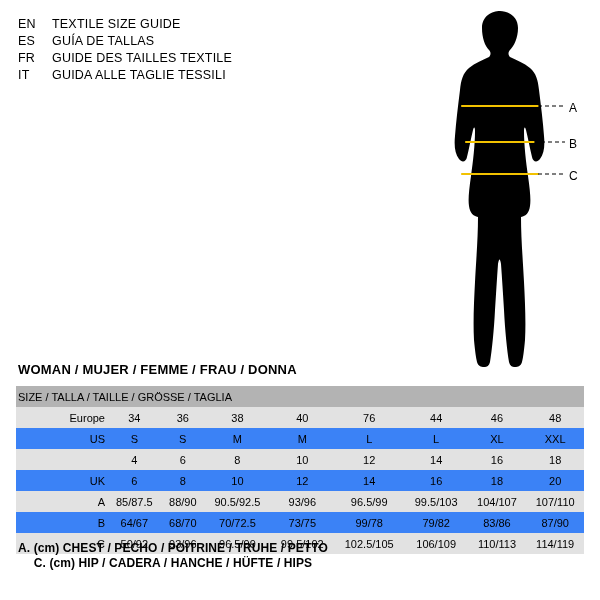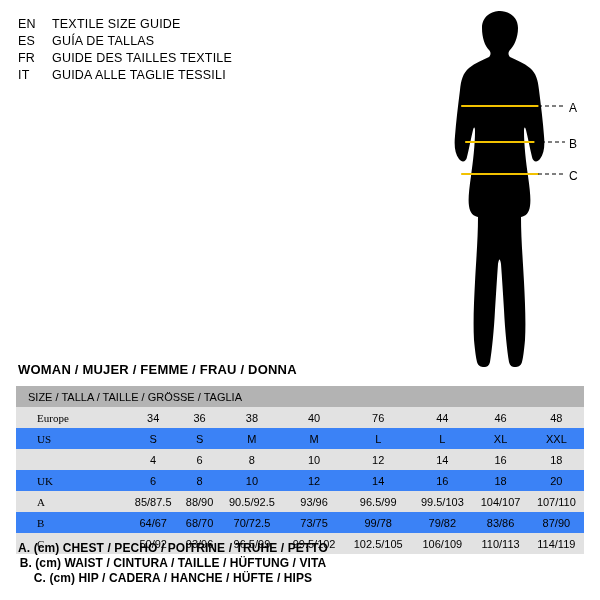--- a/index.html
+++ b/index.html
@@ -86,29 +86,28 @@
     font-size: 11px;
   }
   .size-table td, .size-table th {
     padding: 2px 2px;
     height: 17px;
     font-weight: normal;
     text-align: center;
     vertical-align: middle;
   }
   .size-table .rowhead {
-    text-align: left;
-    padding-left: 21px;
+    text-align: right;
+    padding-left: 1px;
     width: 88px;
-    font-family: Liberation Serif, serif;
   }
   .row-head-band td {
     background: #b3b3b3;
     text-align: left;
-    padding-left: 12px;
+    padding-left: 2px;
     font-size: 11px;
   }
   .band-light td { background: #e2e2e2; }
   .band-white td { background: #3b82f6; }
 
   
   .notes {
     position: absolute;
     top: 541px;
     left: 18px;
@@ -293,17 +292,16 @@
         <td>102.5/105</td>
         <td>106/109</td>
         <td>110/113</td>
         <td>114/119</td>
       </tr>
     </tbody>
   </table>
 
   <div class="notes">
     <div>A. (cm) CHEST / PECHO / POITRINE / TRUHE / PETTO</div>
-    <div>B. (cm) WAIST / CINTURA / TAILLE / HÜFTUNG / VITA</div>
     <div>C. (cm) HIP / CADERA / HANCHE / HÜFTE / HIPS</div>
   </div>
 
 </div>
 
 </body></html>

